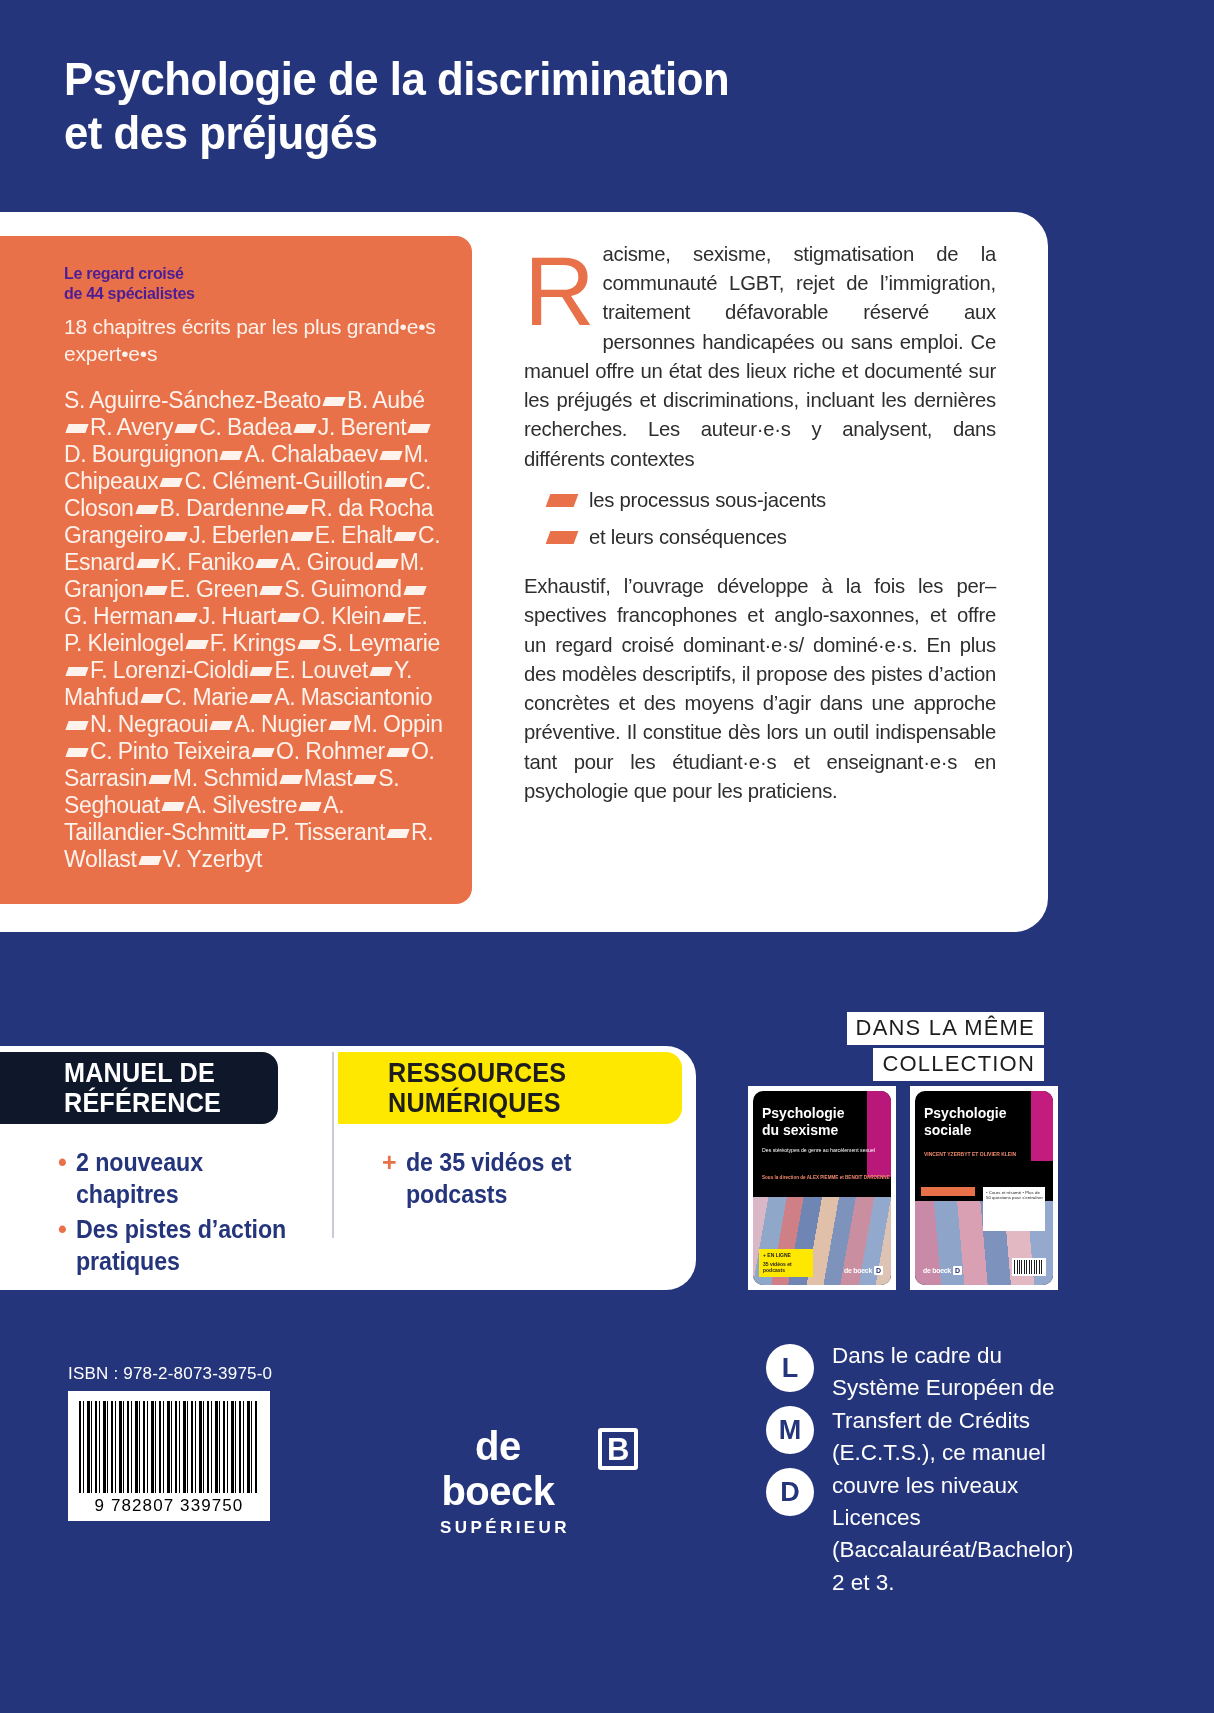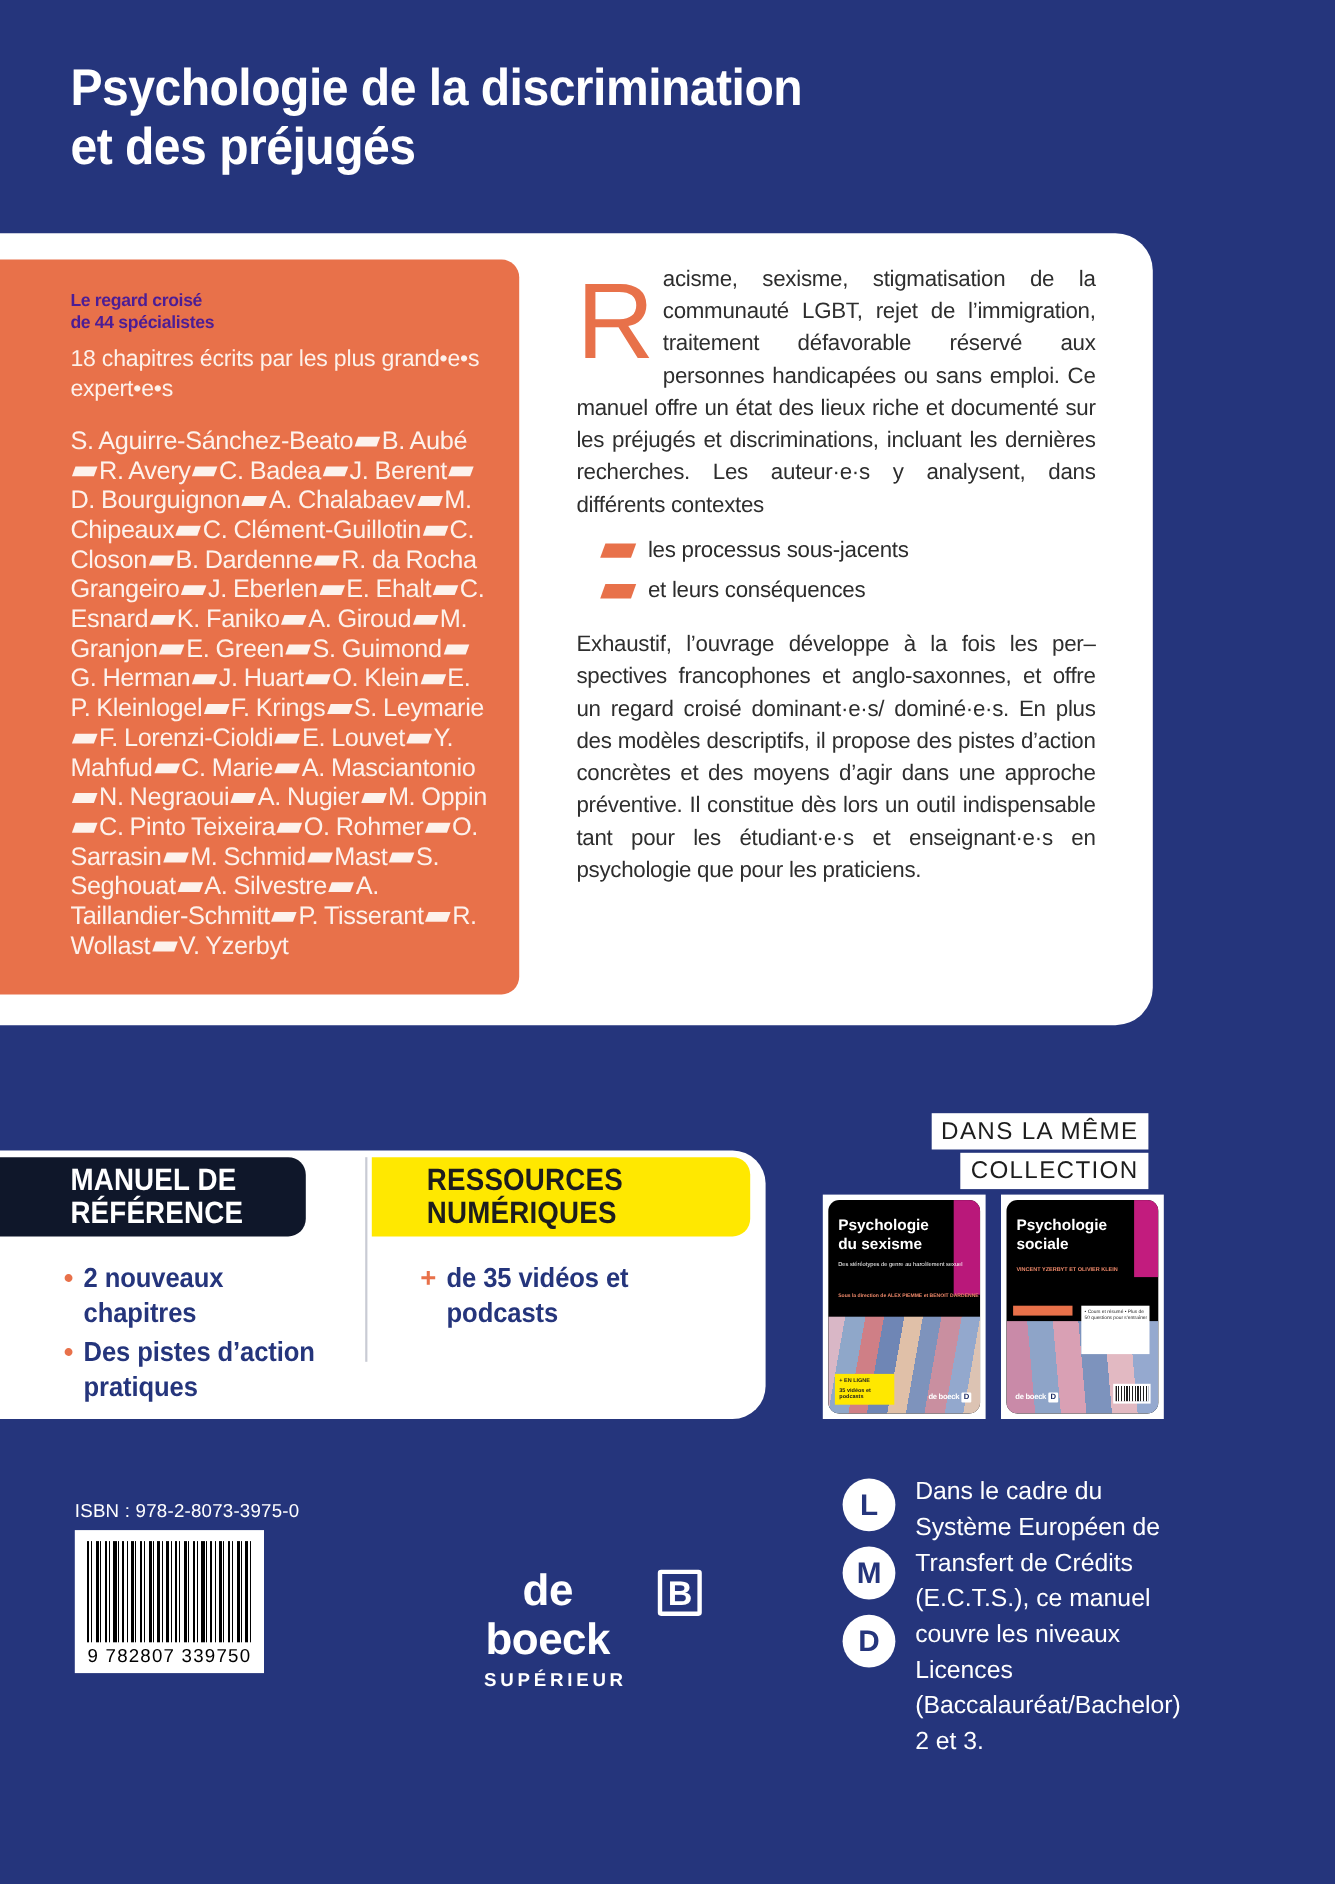--- a/index.html
+++ b/index.html
@@ -174,21 +174,21 @@
     border: 2px solid #ffffff;
   }
 
   
   .isbn-block { position: absolute; left: 68px; top: 1364px; width: 212px; }
   .isbn-text {
     color: #ffffff; font-size: 17px; letter-spacing: 0.2px;
     font-family: "Liberation Sans Narrow", "Liberation Sans", sans-serif;
     margin-bottom: 7px;
   }
-  .barcode-box { background: #ffffff; padding: 10px 11px 5px 11px; width: 172px; }
+  .barcode-box { background: #ffffff; padding: 10px 11px 5px 11px; width: 202px; }
   .bars {
     height: 92px; width: 100%;
     background: repeating-linear-gradient(90deg,
       #000 0 2px, #fff 2px 4px, #000 4px 5px, #fff 5px 8px,
       #000 8px 11px, #fff 11px 12px, #000 12px 13px, #fff 13px 16px);
   }
   .barnum {
     text-align: center; color: #000; font-size: 17px; letter-spacing: 1.1px;
     font-family: "Liberation Sans Narrow", "Liberation Sans", sans-serif;
     padding-top: 3px;

